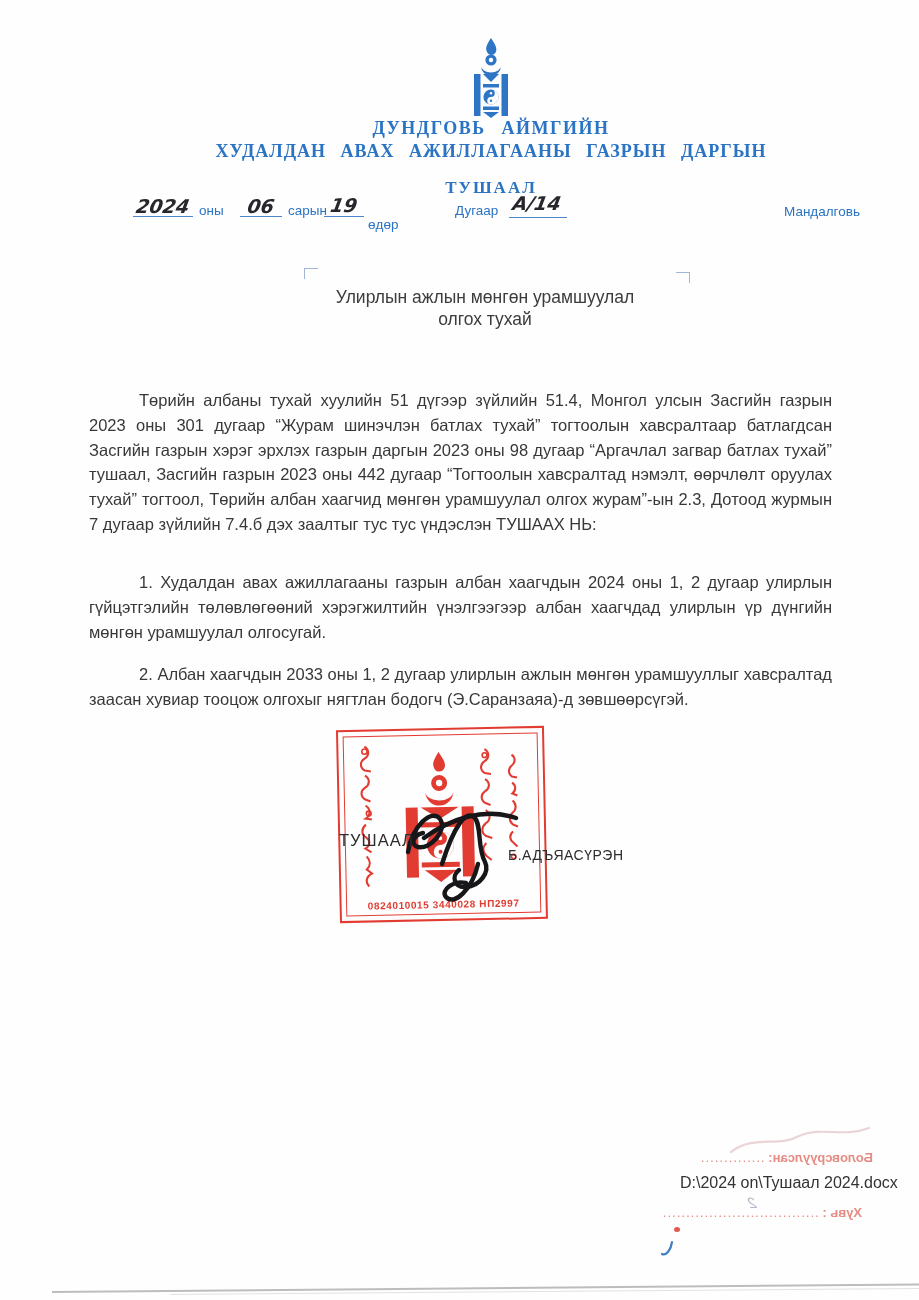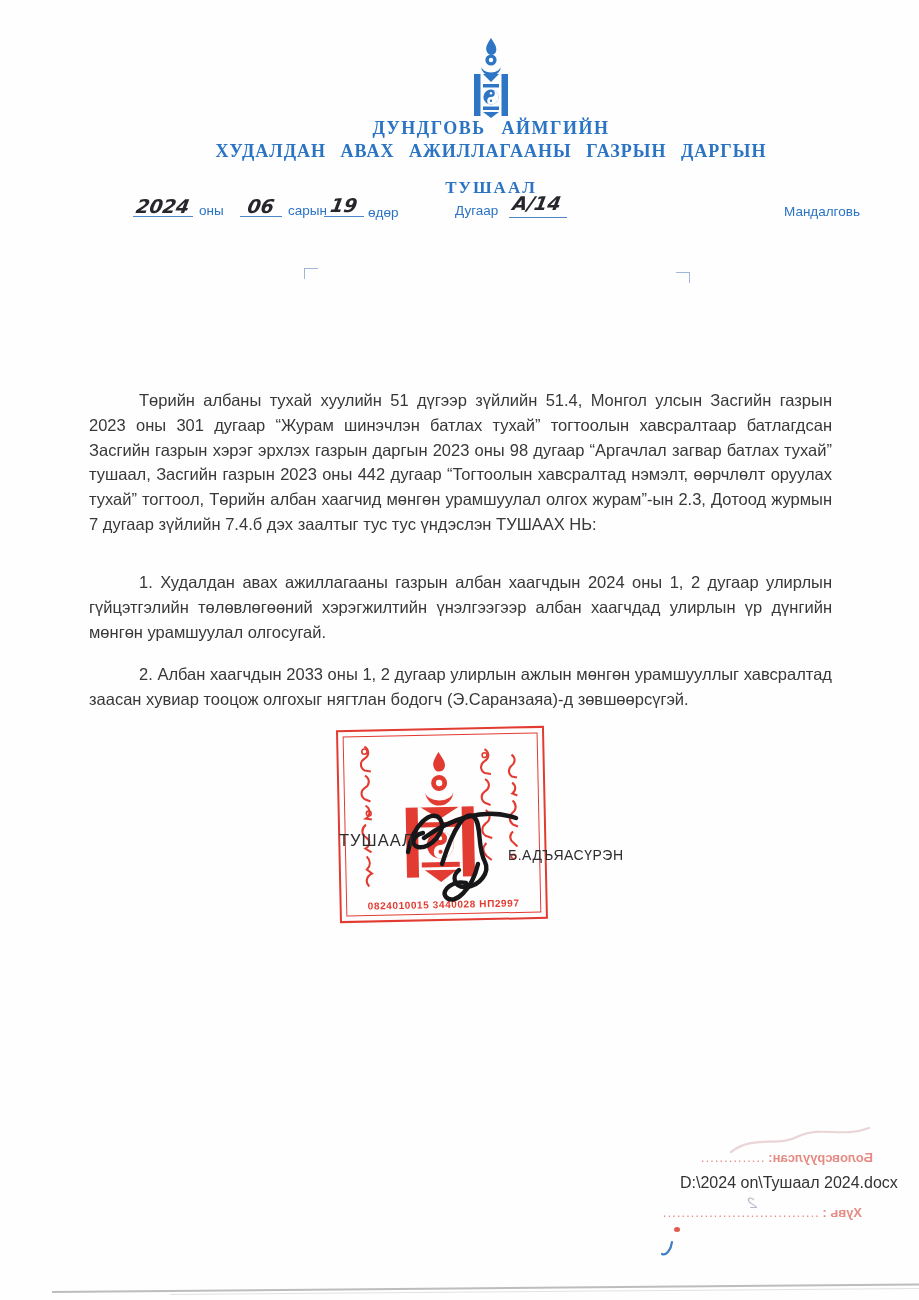--- a/index.html
+++ b/index.html
@@ -107,29 +107,31 @@
   </div>
 
   <span class="hw-line" style="left:133px;top:216px;width:60px;"></span>
   <span class="hw" style="left:134px;top:195px;width:58px;">2024</span>
   <span class="dl-label" style="left:199px;top:203px;">оны</span>
   <span class="hw-line" style="left:240px;top:216px;width:42px;"></span>
   <span class="hw" style="left:241px;top:195px;width:40px;">06</span>
   <span class="dl-label" style="left:288px;top:203px;">сарын</span>
   <span class="hw-line" style="left:324px;top:216px;width:40px;"></span>
   <span class="hw" style="left:324px;top:194px;width:40px;">19</span>
-  <span class="dl-label" style="left:368px;top:205px;">өдөр</span>
+  <span class="dl-label" style="left:368px;top:217px;">өдөр</span>
   <span class="dl-label" style="left:455px;top:203px;">Дугаар</span>
   <span class="hw-line" style="left:509px;top:217px;width:58px;"></span>
   <span class="hw" style="left:509px;top:192px;width:56px;">А/14</span>
   <span class="dl-label" style="left:784px;top:204px;">Мандалговь</span>
 
   <span class="crop-l"></span>
   <span class="crop-r"></span>
   <div class="doc-title">
+    <div>Улирлын ажлын мөнгөн урамшуулал</div>
+    <div>олгох тухай</div>
   </div>
 
   <p class="body-par" id="par-preamble">Төрийн албаны тухай хуулийн 51 дүгээр зүйлийн 51.4, Монгол улсын Засгийн газрын 2023 оны 301 дугаар “Журам шинэчлэн батлах тухай” тогтоолын хавсралтаар батлагдсан Засгийн газрын хэрэг эрхлэх газрын даргын 2023 оны 98 дугаар “Аргачлал загвар батлах тухай” тушаал, Засгийн газрын 2023 оны 442 дугаар “Тогтоолын хавсралтад нэмэлт, өөрчлөлт оруулах тухай” тогтоол, Төрийн албан хаагчид мөнгөн урамшуулал олгох журам”-ын 2.3, Дотоод журмын 7 дугаар зүйлийн 7.4.б дэх заалтыг тус тус үндэслэн ТУШААХ НЬ:</p>
   <p class="body-par" id="par-item1">1. Худалдан авах ажиллагааны газрын албан хаагчдын 2024 оны 1, 2 дугаар улирлын гүйцэтгэлийн төлөвлөгөөний хэрэгжилтийн үнэлгээгээр албан хаагчдад улирлын үр дүнгийн мөнгөн урамшуулал олгосугай.</p>
   <p class="body-par" id="par-item2">2. Албан хаагчдын 2033 оны 1, 2 дугаар улирлын ажлын мөнгөн урамшууллыг хавсралтад заасан хувиар тооцож олгохыг нягтлан бодогч (Э.Саранзаяа)-д зөвшөөрсүгэй.</p>
 
   <svg class="stamp" width="212" height="200" viewBox="0 0 212 200">
     <g stroke="#e23b31" fill="none">
       <rect x="3" y="3" width="206" height="191" stroke-width="2"></rect>
       <rect x="9" y="9" width="194" height="179" stroke-width="1"></rect>

